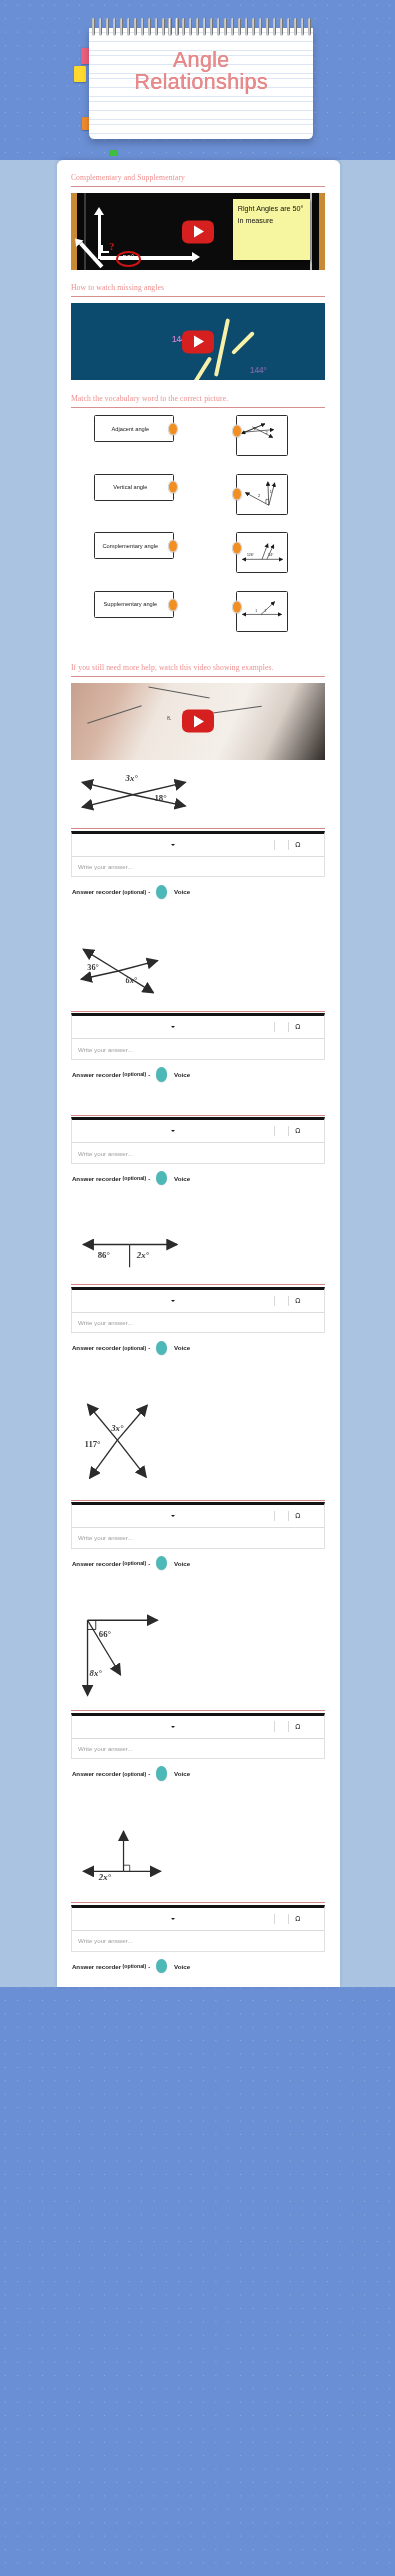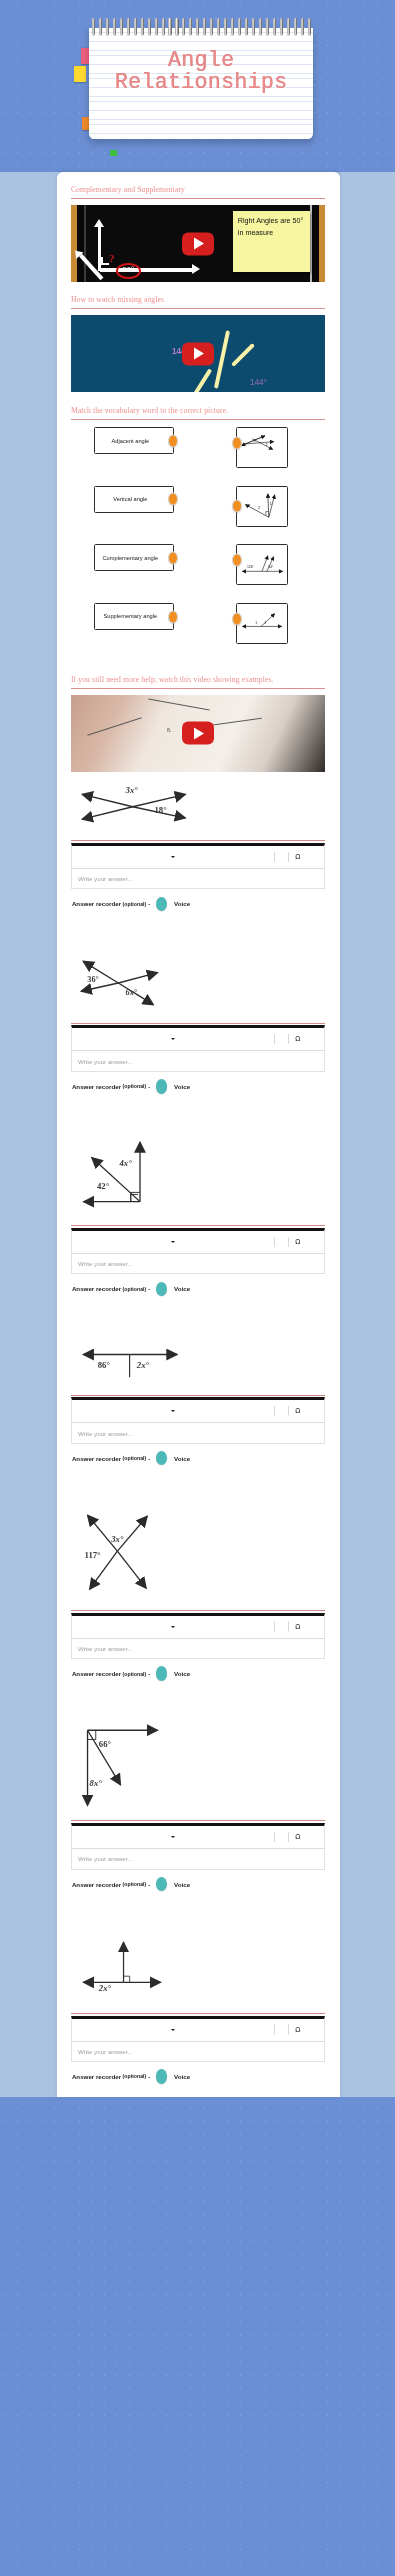--- a/index.html
+++ b/index.html
@@ -65,33 +65,33 @@
   .tab-yellow { left: 74px; top: 66px; height: 15.5px; background: #ffd92e; }
   .tab-orange { left: 82px; top: 117px; height: 13.4px; background: #f08a2c; }
   .tab-green  { left: 110px; top: 150px; height: 9.3px; width: 7.2px; background: #3fbf3f; }
 
   .cover-title {
     position: absolute;
     left: 89px;
     top: 49px;
     width: 224px;
     text-align: center;
-    font-family: Liberation Mono, monospace;
+    font-family: Liberation Sans, sans-serif;
     font-size: 21.6px;
     line-height: 1.02;
     color: #e98a8a;
     letter-spacing: 0.3px;
     text-shadow: 0.3px 0 0 #d97a7a;
   }
 
   
   .sheet {
     position: relative;
     width: 283px;
-    margin: 16px auto;
+    margin: 4px auto;
     background: #ffffff;
     border-radius: 6.2px 6.2px 0 0;
     padding: 0 0 10.3px 0;
     box-shadow: 0 -1px 4.1px rgba(0,0,0,0.10);
   }
   .body-wrap {
     background: #a9c3e0;
     padding-bottom: 0;
   }
 
@@ -655,36 +655,20 @@
       <span class="rec-optional">(optional)</span>
       <span class="rec-dash">-</span>
       <span class="mic-dot"></span>
       <span class="rec-voice">Voice</span>
     </div>
   </div>
 
   <div class="spacer-lg"></div>
 
   <div class="question">
-    <div class="q-figure tall">
-      <svg width="129" height="82" viewBox="0 0 250 160">
-        <defs>
-              <marker id="m3" markerWidth="9" markerHeight="9" refX="8" refY="4.5" orient="auto">
-                <path d="M0,0 L9,4.5 L0,9 z" fill="#2b2b2b"></path>
-              </marker>
-            </defs>
-        <line x1="124" y1="130" x2="124" y2="14" stroke="#2b2b2b" stroke-width="2.6" marker-end="url(#m3)"></line>
-        <line x1="124" y1="130" x2="30" y2="44" stroke="#2b2b2b" stroke-width="2.6" marker-end="url(#m3)"></line>
-        <line x1="124" y1="130" x2="14" y2="130" stroke="#2b2b2b" stroke-width="2.6" marker-end="url(#m3)"></line>
-        <path d="M124,112 L106,112 L106,130" fill="none" stroke="#2b2b2b" stroke-width="1.8"></path>
-        <path d="M106,130 L106,116 L120,116" fill="none" stroke="#2b2b2b" stroke-width="1.8"></path>
-        <text x="84" y="60" font-size="17" font-style="italic" font-weight="bold" fill="#3a3a3a" font-family="Liberation Serif, serif">4x°</text>
-        <text x="40" y="106" font-size="17" font-weight="bold" fill="#3a3a3a" font-family="Liberation Serif, serif">42°</text>
-      </svg>
-    </div>
     <div class="q-rule"></div>
     <div class="editor">
       <div class="editor-toolbar">
         <div class="tb-seg wide">
               <span class="caret"></span>
             </div>
         <div class="tb-seg sep"></div>
         <div class="tb-seg narrow"></div>
         <div class="tb-seg sep"></div>
         <div class="tb-seg omega">

